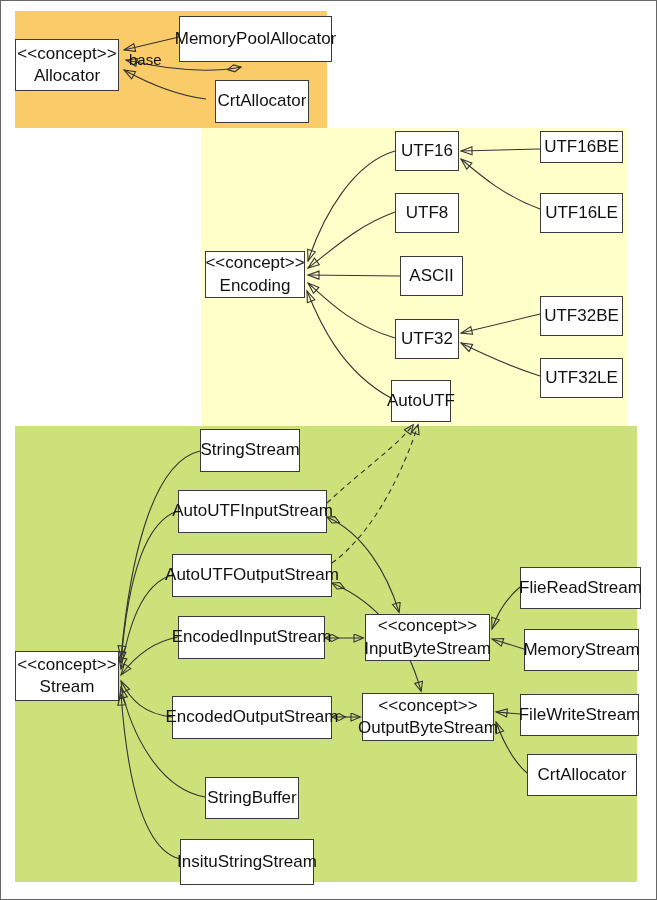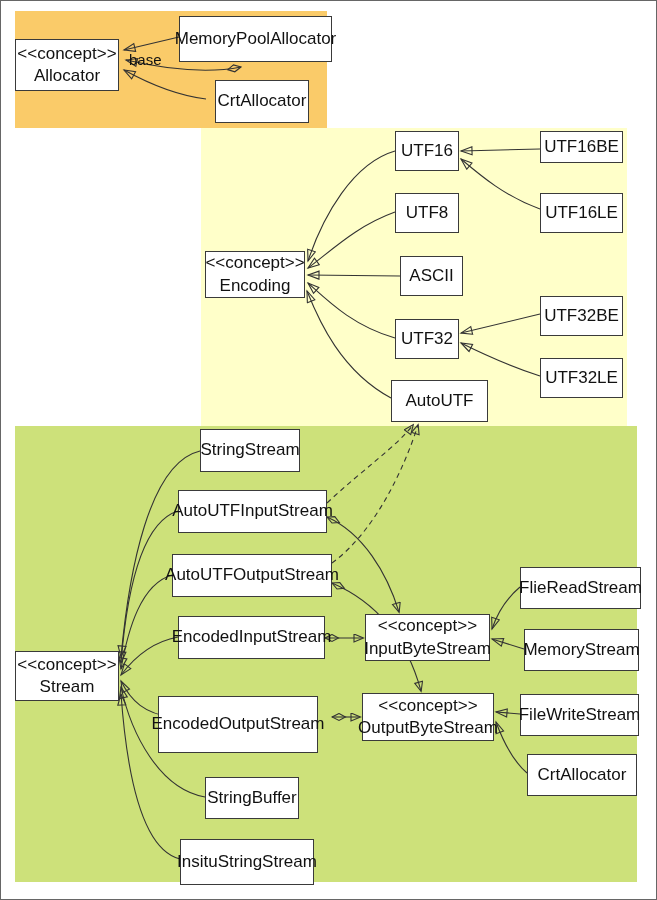--- a/index.html
+++ b/index.html
@@ -103,21 +103,21 @@
     </div>
   <div class="node" style="left:394px;top:192px;width:64px;height:40px">
       <span>UTF8</span>
     </div>
   <div class="node" style="left:399px;top:255px;width:63px;height:40px">
       <span>ASCII</span>
     </div>
   <div class="node" style="left:394px;top:318px;width:64px;height:40px">
       <span>UTF32</span>
     </div>
-  <div class="node" style="left:390px;top:379px;width:97px;height:42px">
+  <div class="node" style="left:390px;top:379px;width:60px;height:42px">
       <span>AutoUTF</span>
     </div>
   <div class="node" style="left:539px;top:130px;width:83px;height:32px">
       <span>UTF16BE</span>
     </div>
   <div class="node" style="left:539px;top:192px;width:83px;height:40px">
       <span>UTF16LE</span>
     </div>
   <div class="node" style="left:539px;top:295px;width:83px;height:40px">
       <span>UTF32BE</span>
@@ -135,21 +135,21 @@
     </div>
   <div class="node" style="left:171px;top:553px;width:160px;height:43px">
       <span>AutoUTFOutputStream</span>
     </div>
   <div class="node" style="left:177px;top:489px;width:149px;height:43px">
       <span>AutoUTFInputStream</span>
     </div>
   <div class="node" style="left:177px;top:615px;width:147px;height:43px">
       <span>EncodedInputStream</span>
     </div>
-  <div class="node" style="left:157px;top:695px;width:160px;height:57px">
+  <div class="node" style="left:171px;top:695px;width:160px;height:43px">
       <span>EncodedOutputStream</span>
     </div>
   <div class="node" style="left:204px;top:776px;width:94px;height:42px">
       <span>StringBuffer</span>
     </div>
   <div class="node" style="left:179px;top:838px;width:134px;height:46px">
       <span>InsituStringStream</span>
     </div>
   <div class="node" style="left:364px;top:613px;width:125px;height:47px">
       <span>&lt;&lt;concept&gt;&gt;

